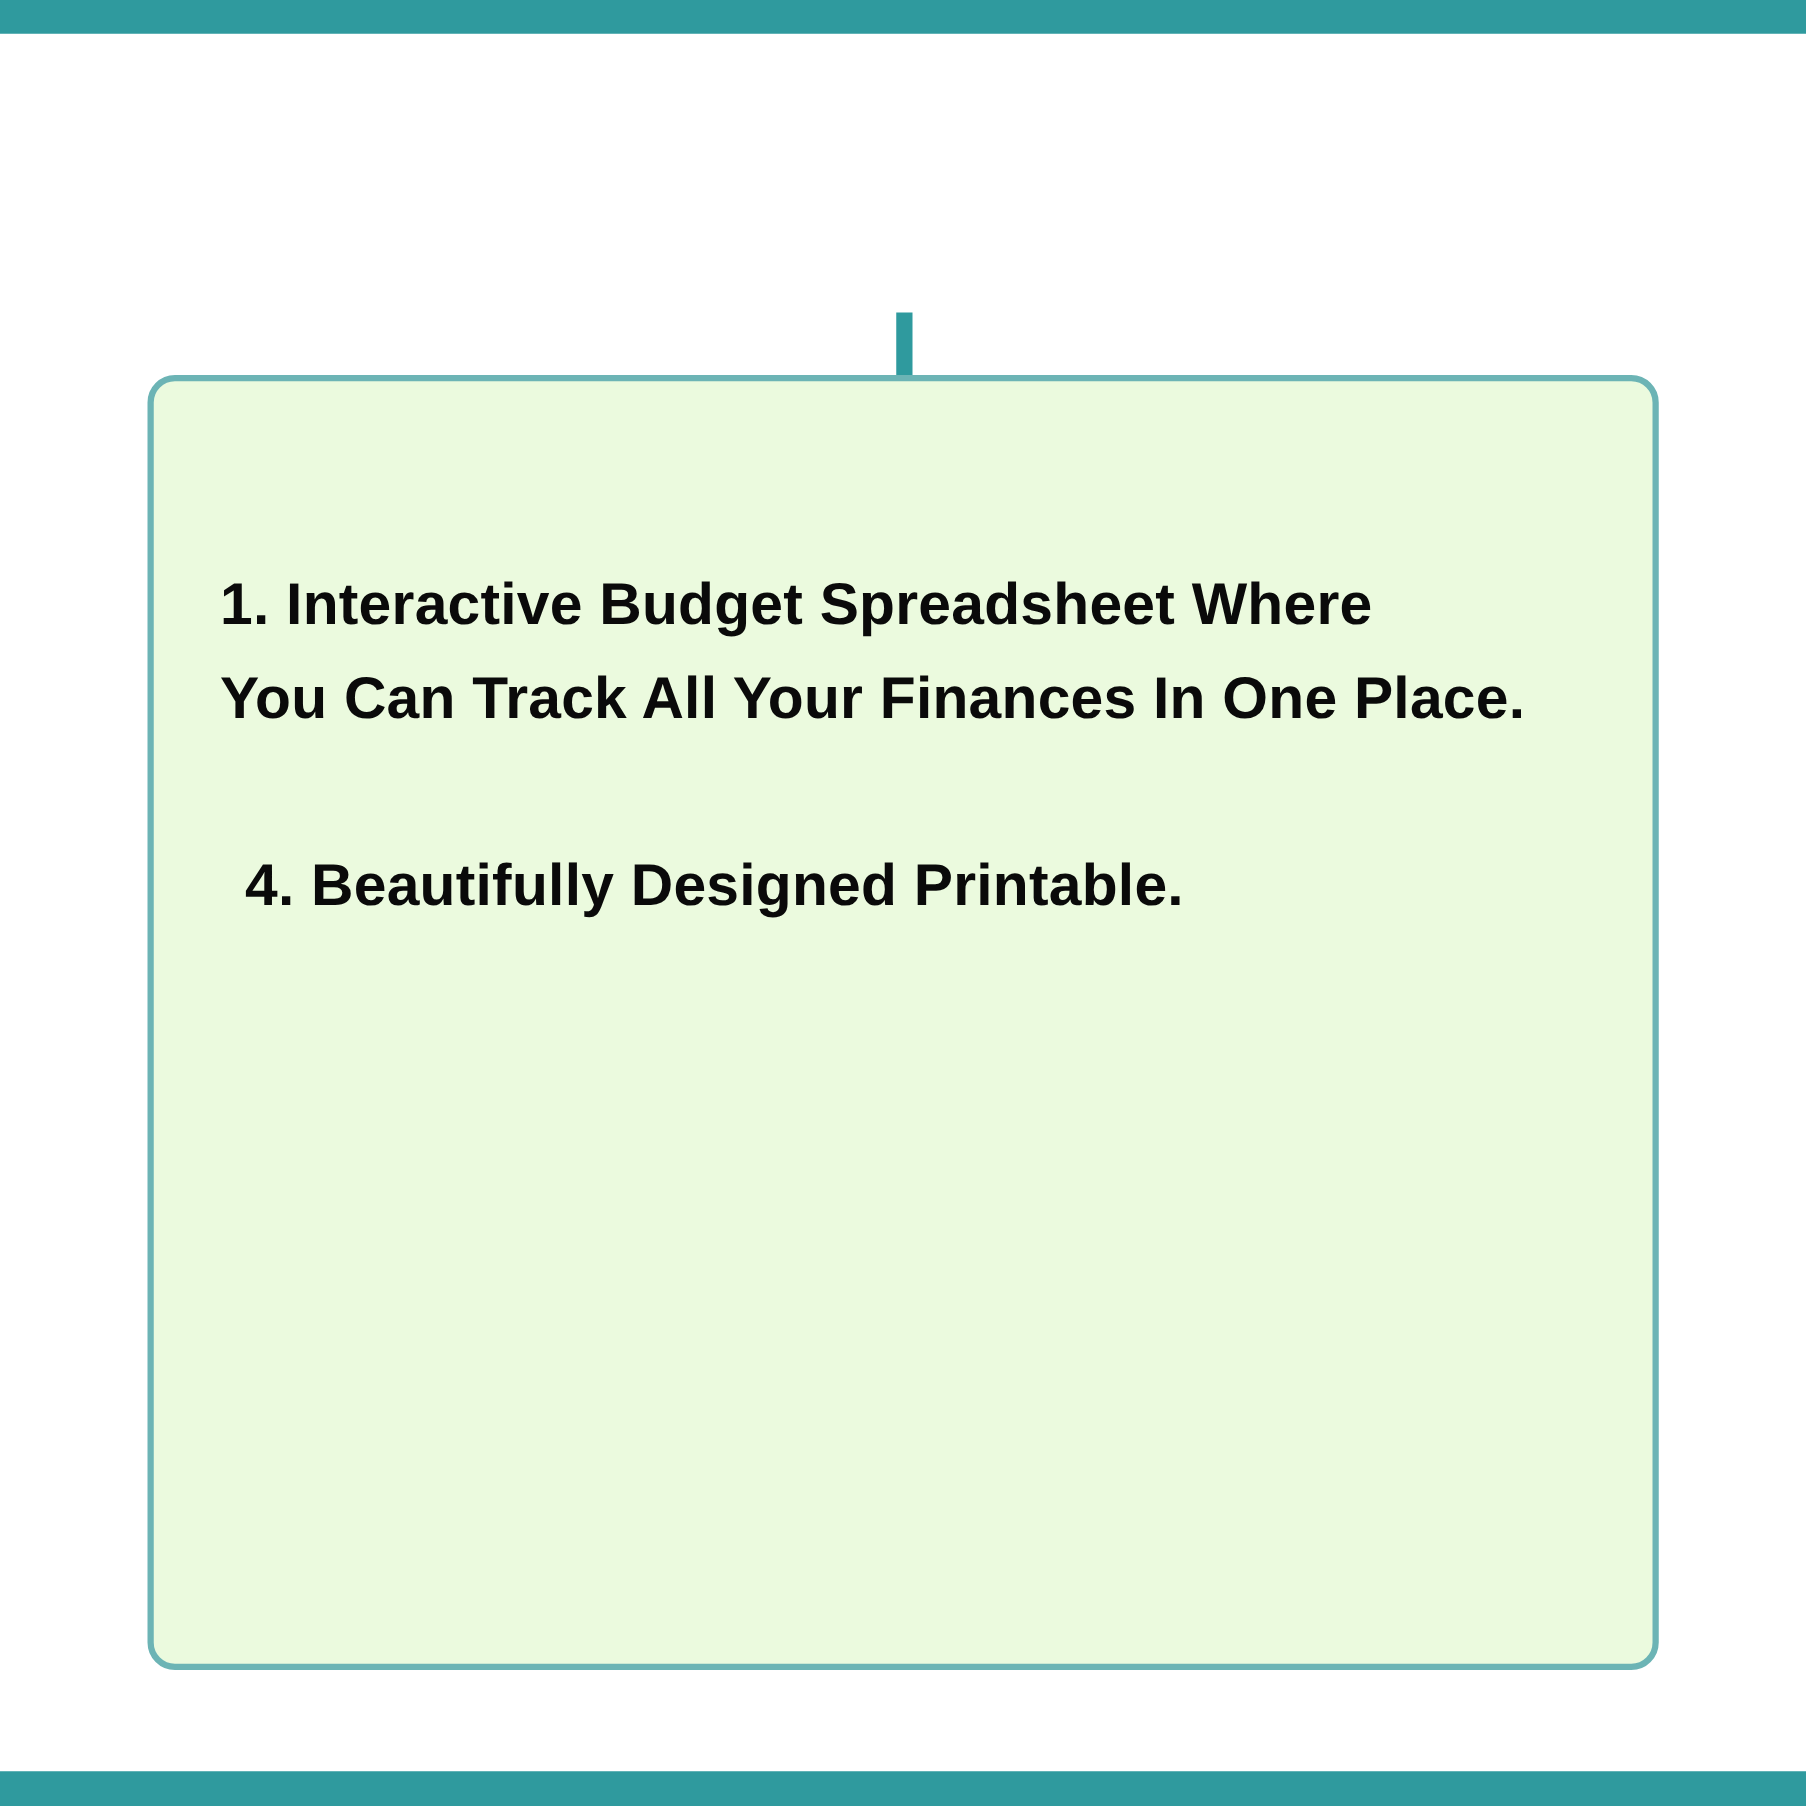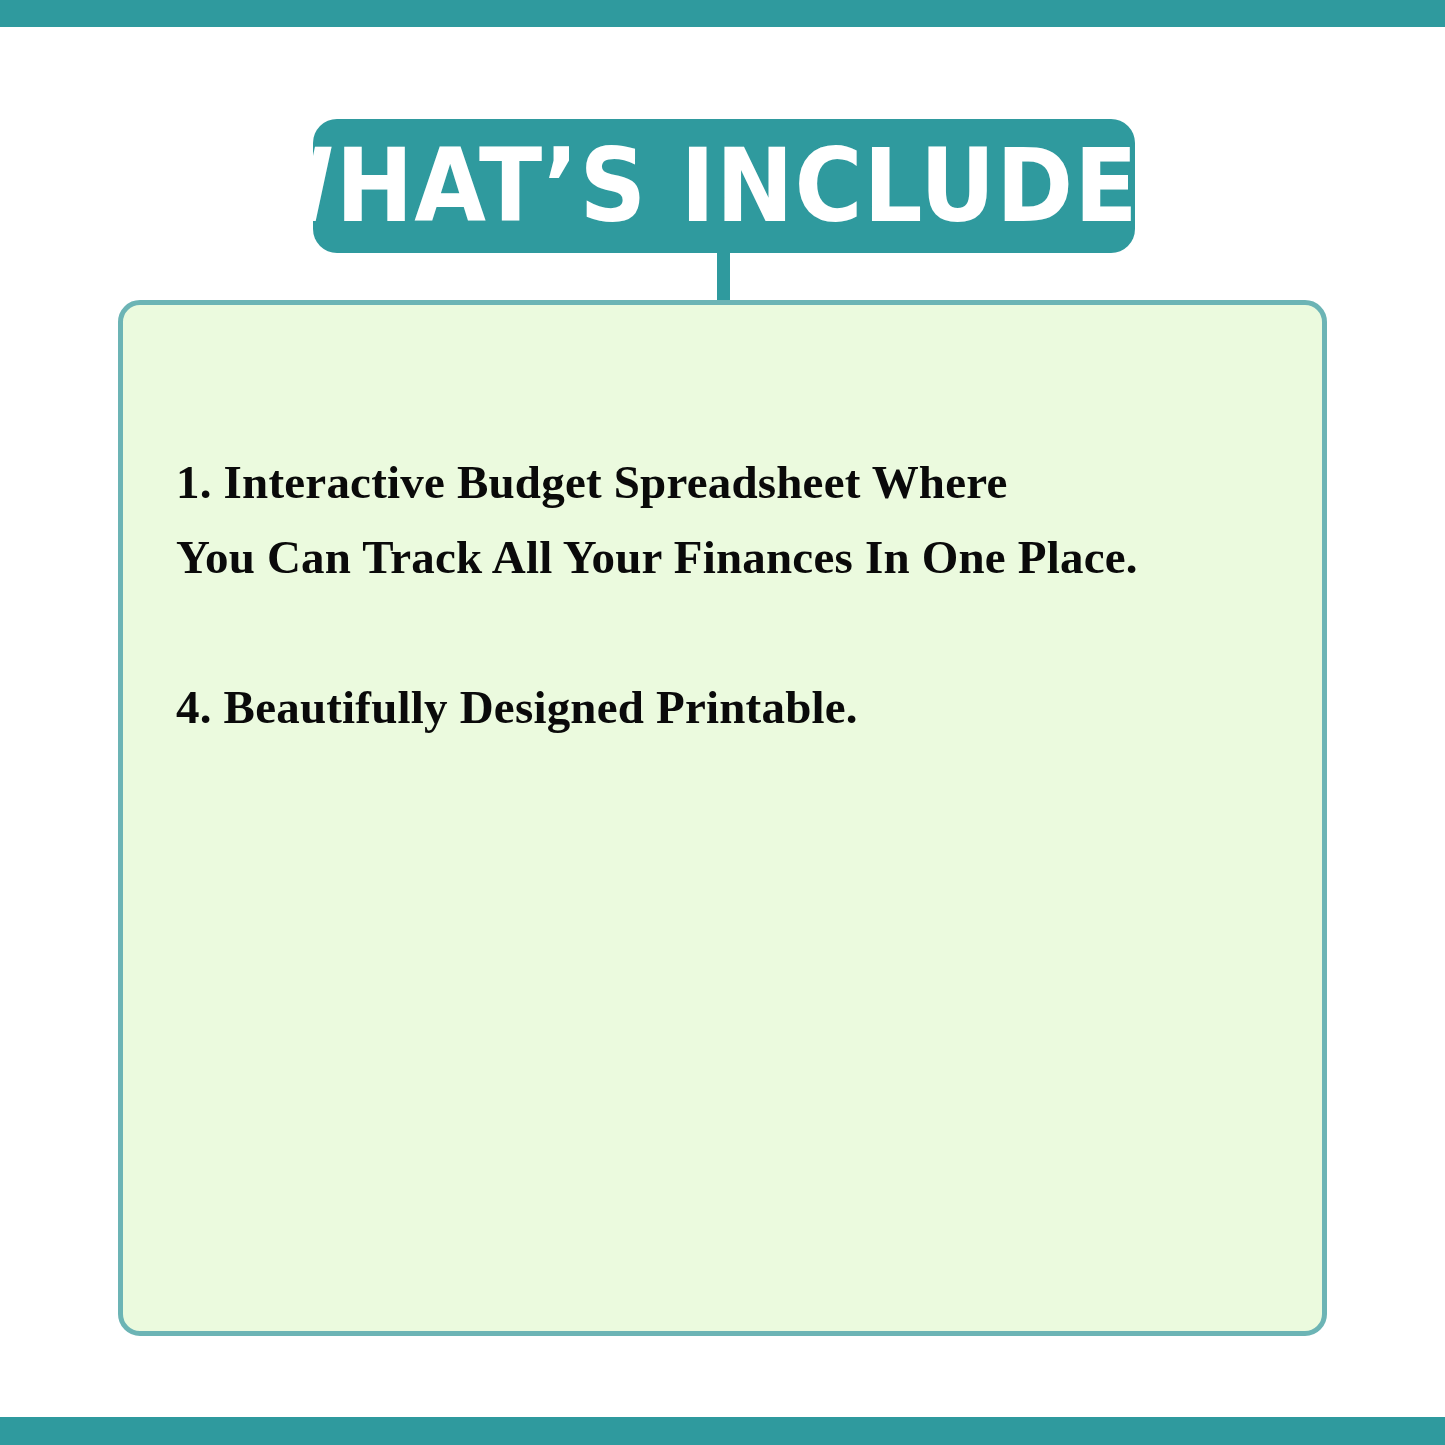--- a/index.html
+++ b/index.html
@@ -88,42 +88,40 @@
 
   .list {
     position: absolute;
     left: 53px;
     top: 140px;
     width: 1100px;
   }
 
   .list-item {
     color: #0a0a0a;
-    font-family: Liberation Serif, serif;
+    font-family: Liberation Sans, sans-serif;
     font-weight: 700;
     font-size: 47px;
     line-height: 75px;
     letter-spacing: 0.2px;
     margin: 0 0 75px 0;
     white-space: pre-line;
   }
   .list-item:last-child {
     margin-bottom: 0;
+    margin-left: 20px;
   }
 </style>
 </head>
 <body>
 
 <div class="page">
 
   <div class="bar bar-top"></div>
 
-  <div class="banner">
-    <span class="banner-title">WHAT’S INCLUDED</span>
-  </div>
 
   <div class="stem"></div>
 
   <div class="card">
     <div class="list">
       <p class="list-item">1. Interactive Budget Spreadsheet Where
 You Can Track All Your Finances In One Place.</p>
       <p class="list-item">4. Beautifully Designed Printable.</p>
     </div>
   </div>

